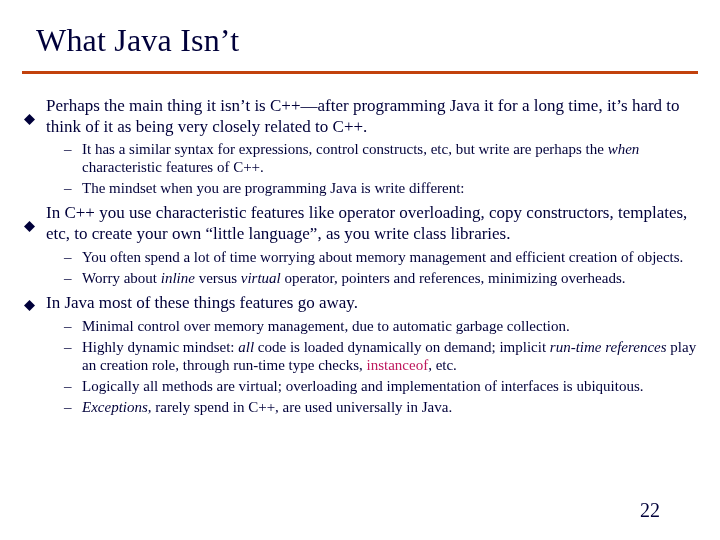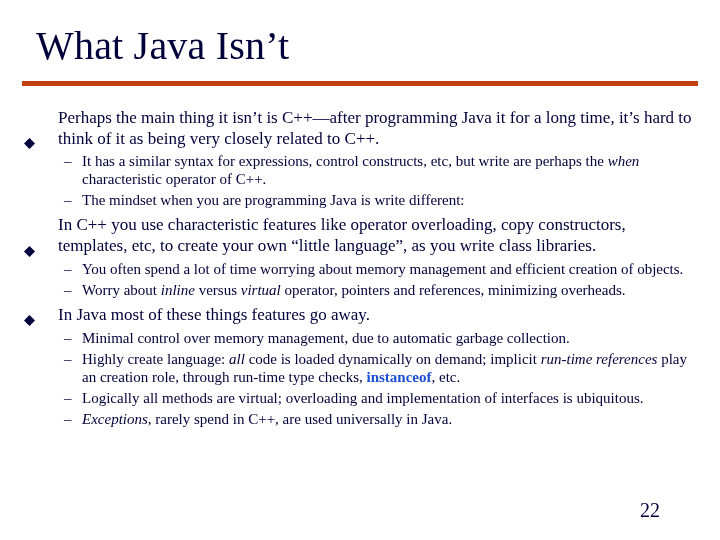--- a/index.html
+++ b/index.html
@@ -10,36 +10,35 @@
     color: #00003a;
     position: relative;
   }
   .slide {
     width: 720px;
     height: 540px;
     padding: 22px 22px 0 22px;
     position: relative;
   }
   .title {
-    font-size: 40px;
+    font-size: 32px;
     font-weight: 400;
     color: #00003a;
     padding: 0 0 12px 14px;
-    border-bottom: 5px solid #c2410c;
+    border-bottom: 3px solid #c2410c;
     margin-bottom: 22px;
     letter-spacing: 0.2px;
   }
   .content {
     padding-left: 2px;
   }
   .l1 {
     display: flex;
-    align-items: flex-end;
+    align-items: center;
     margin: 6px 0 2px 0;
-    gap: 12px;
   }
   .l1 .bullet {
     width: 22px;
     flex: 0 0 22px;
     padding-top: 5px;
   }
   .l1 .bullet svg { display: block; }
   .l1 .text {
     font-size: 17px;
     line-height: 1.22;
@@ -55,21 +54,21 @@
     font-size: 15px;
     line-height: 1.2;
     color: #00003a;
   }
   .l2 .text {
     font-size: 15px;
     line-height: 1.2;
     color: #00003a;
   }
   .italic { font-style: italic; }
-  .emph { color: #1d4ed8; font-weight: bold; }
+  .emph { color: #be185d; font-weight: normal; }
   .pagenum {
     position: absolute;
     right: 60px;
     bottom: 18px;
     font-size: 20px;
     color: #00003a;
   }
 </style>
 </head>
 <body>
@@ -84,21 +83,21 @@
       <span class="bullet">
         <svg width="11" height="11" viewBox="0 0 10 10">
             <polygon points="5,0 10,5 5,10 0,5" fill="#00003a"></polygon>
           </svg>
       </span>
       <span class="text">Perhaps the main thing it isn’t is C++—after programming Java it for a long time, it’s hard to think of it as being very closely related to C++.</span>
     </div>
 
     <div class="l2">
       <span class="dash">–</span>
-      <span class="text"><span>It has a similar syntax for expressions, control constructs, etc, but write are perhaps the </span><span class="italic">when</span><span> characteristic operator of C++.</span></span>
+      <span class="text"><span>It has a similar syntax for expressions, control constructs, etc, but write are perhaps the </span><span class="italic">when</span><span> characteristic features of C++.</span></span>
     </div>
 
     <div class="l2">
       <span class="dash">–</span>
       <span class="text">The mindset when you are programming Java is write different:</span>
     </div>
 
     <div class="l1">
       <span class="bullet">
         <svg width="11" height="11" viewBox="0 0 10 10">
@@ -127,21 +126,21 @@
       <span class="text">In Java most of these things features go away.</span>
     </div>
 
     <div class="l2">
       <span class="dash">–</span>
       <span class="text">Minimal control over memory management, due to automatic garbage collection.</span>
     </div>
 
     <div class="l2">
       <span class="dash">–</span>
-      <span class="text"><span>Highly create language: </span><span class="italic">all</span><span> code is loaded dynamically on demand; implicit </span><span class="italic">run-time references</span><span> play an creation role, through run-time type checks, </span><span class="emph">instanceof</span><span>, etc.</span></span>
+      <span class="text"><span>Highly dynamic mindset: </span><span class="italic">all</span><span> code is loaded dynamically on demand; implicit </span><span class="italic">run-time references</span><span> play an creation role, through run-time type checks, </span><span class="emph">instanceof</span><span>, etc.</span></span>
     </div>
 
     <div class="l2">
       <span class="dash">–</span>
       <span class="text">Logically all methods are virtual; overloading and implementation of interfaces is ubiquitous.</span>
     </div>
 
     <div class="l2">
       <span class="dash">–</span>
       <span class="text"><span class="italic">Exceptions</span><span>, rarely spend in C++, are used universally in Java.</span></span>

